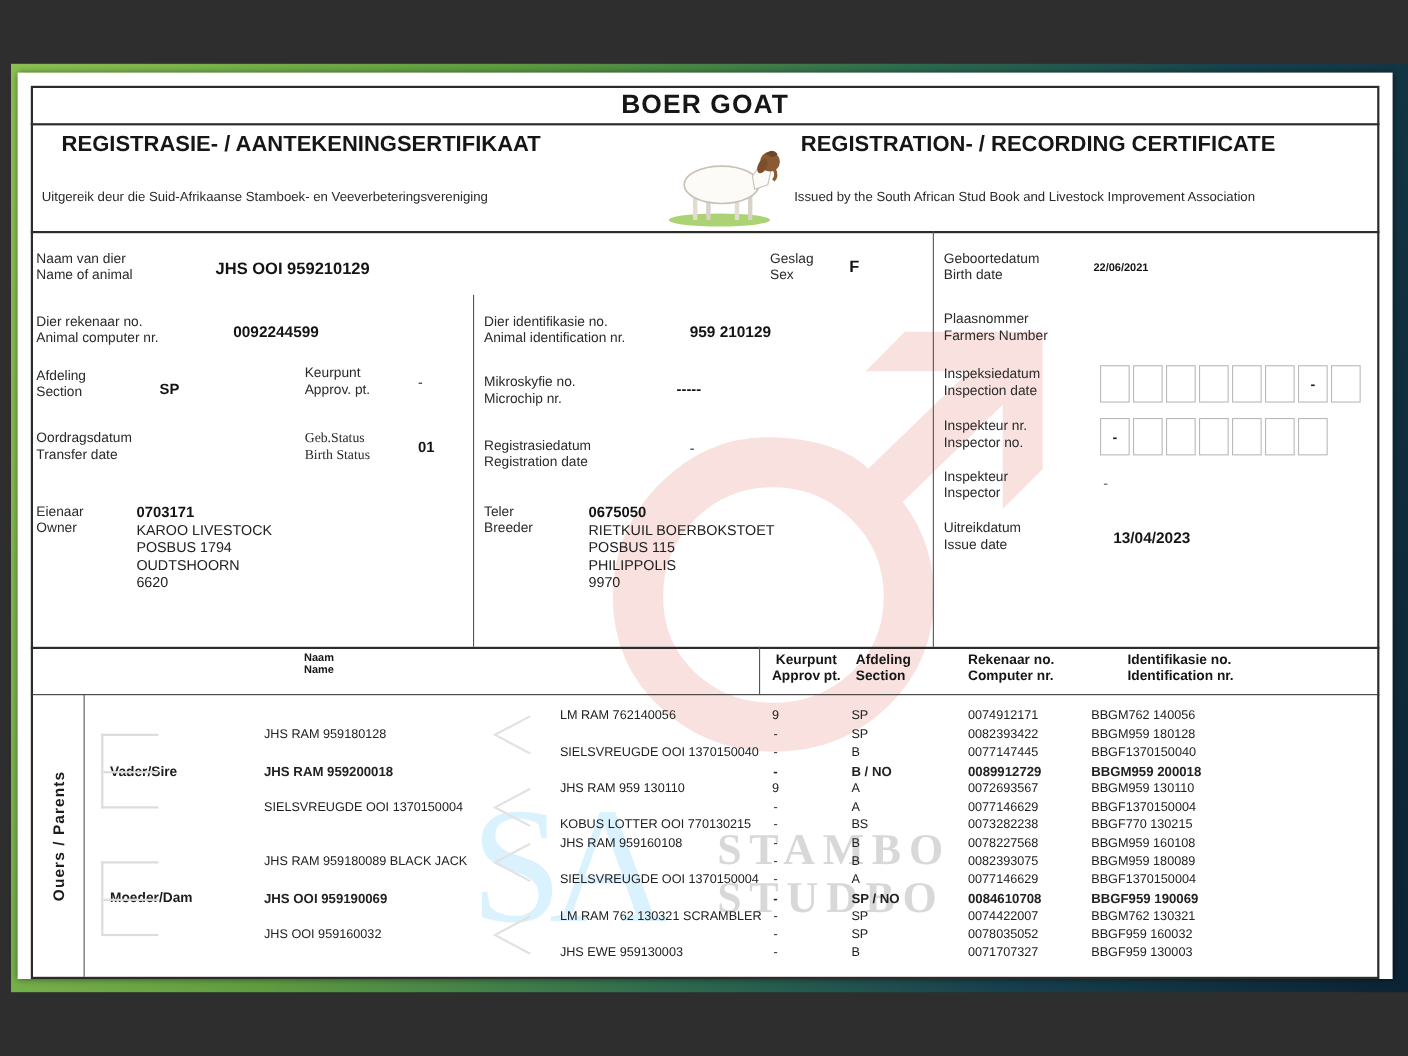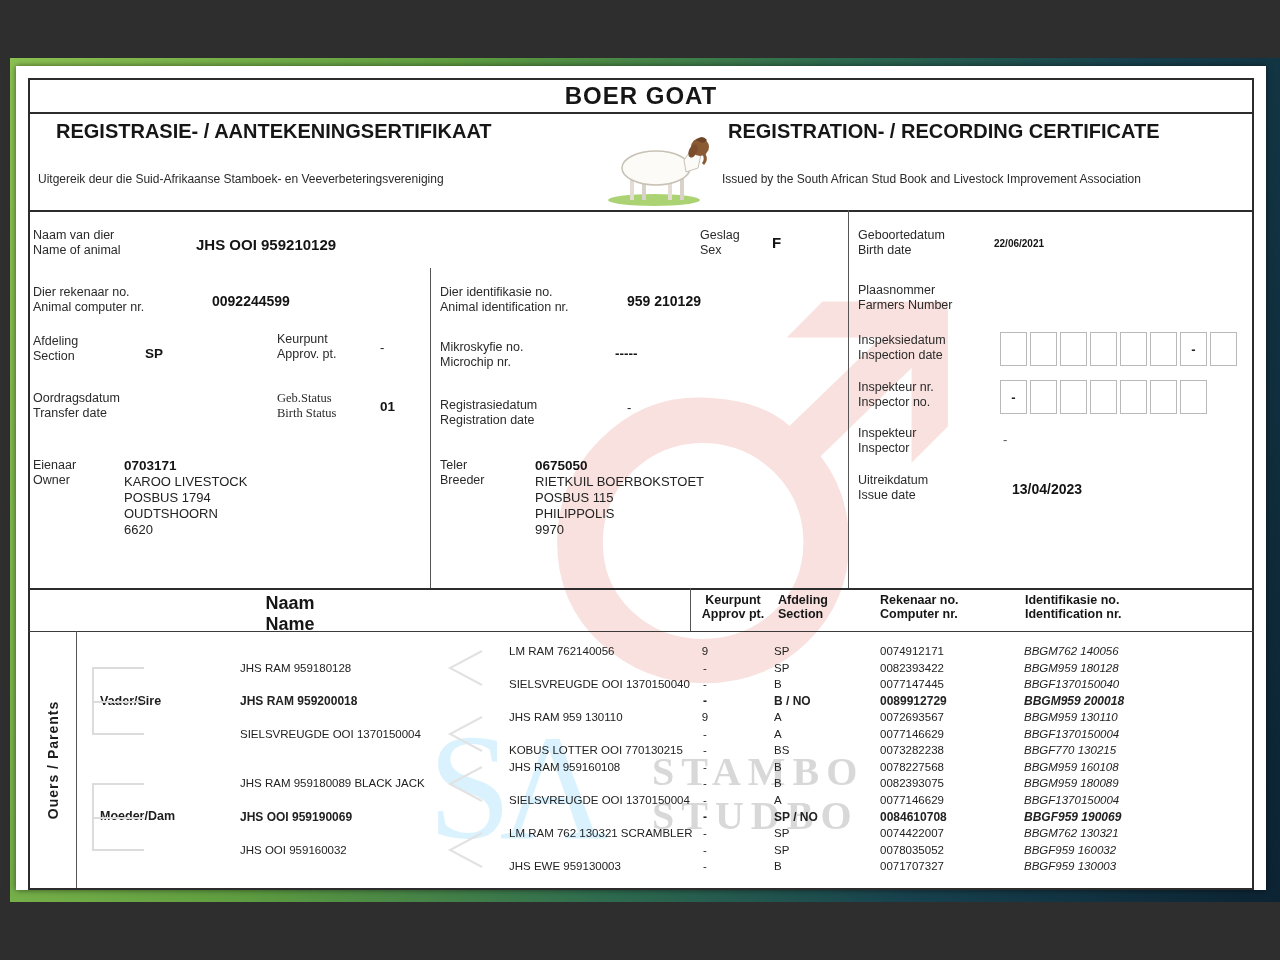--- a/index.html
+++ b/index.html
@@ -26,21 +26,21 @@
         font-size:13px;font-weight:bold;color:#222;display:flex;align-items:center;justify-content:center;}
   
   #pedigree-rows{position:absolute;left:80px;top:632px;width:1174px;height:256px;}
   .prow{position:absolute;left:0;width:100%;height:15px;font-size:11.5px;line-height:14px;color:#222;}
   .prow span{position:absolute;white-space:nowrap;}
   .prow .nm0,.prow .nm1{left:120px;margin-left:40px;}
   .prow .nm2{left:408px;padding-left:21px;}
   .prow .ap{left:600px;width:50px;text-align:center;}
   .prow .sec{left:694px;}
   .prow .cmp{left:800px;}
-  .prow .idn{left:944px;font-style:italic;}
+  .prow .idn{left:912px;}
   .prow.bold span{font-weight:bold;font-size:12px;}
   .gen-label{position:absolute;font-weight:bold;font-size:12.5px;color:#1d1d1d;white-space:nowrap;}
   .side-label{position:absolute;left:30px;top:632px;width:46px;height:256px;display:flex;align-items:center;justify-content:center;}
   .side-label div{transform:rotate(-90deg);font-weight:bold;font-size:14px;letter-spacing:1px;white-space:nowrap;color:#1d1d1d;}
   
   .wm{position:absolute;pointer-events:none;}
   #mars-wm{left:516px;top:236px;font-family:"DejaVu Sans",sans-serif;font-size:520px;line-height:1;
            color:#e99e93;opacity:.30;font-weight:bold;}
   .wm-text{font-family:"Liberation Serif",serif;color:#9f9f9f;opacity:.40;letter-spacing:7px;font-size:40px;font-weight:bold;}
   #wm-monogram{left:428px;top:712px;font-family:"Liberation Serif",serif;font-size:150px;line-height:1;
@@ -182,21 +182,21 @@
     </div>
 
   <div class="lbl" style="left:858px;top:426px;">Inspekteur
 Inspector</div>
   <div class="val-plain" style="left:1003px;top:432px;color:#555;">-</div>
 
   <div class="lbl" style="left:858px;top:473px;">Uitreikdatum
 Issue date</div>
   <div class="val" style="left:1012px;top:481px;font-size:14px;">13/04/2023</div>
 
-  <div class="title" style="left:120px;top:593px;width:340px;text-align:center;font-size:18px;white-space:pre-line;">Naam
+  <div class="title" style="left:120px;top:593px;width:340px;text-align:center;font-size:10px;white-space:pre-line;">Naam
 Name</div>
   <div class="title" style="left:692px;top:593px;width:82px;text-align:center;font-size:12.5px;white-space:pre-line;">Keurpunt
 Approv pt.</div>
   <div class="title" style="left:778px;top:593px;font-size:12.5px;white-space:pre-line;">Afdeling
 Section</div>
   <div class="title" style="left:880px;top:593px;font-size:12.5px;white-space:pre-line;">Rekenaar no.
 Computer nr.</div>
   <div class="title" style="left:1025px;top:593px;font-size:12.5px;white-space:pre-line;">Identifikasie no.
 Identification nr.</div>
 

